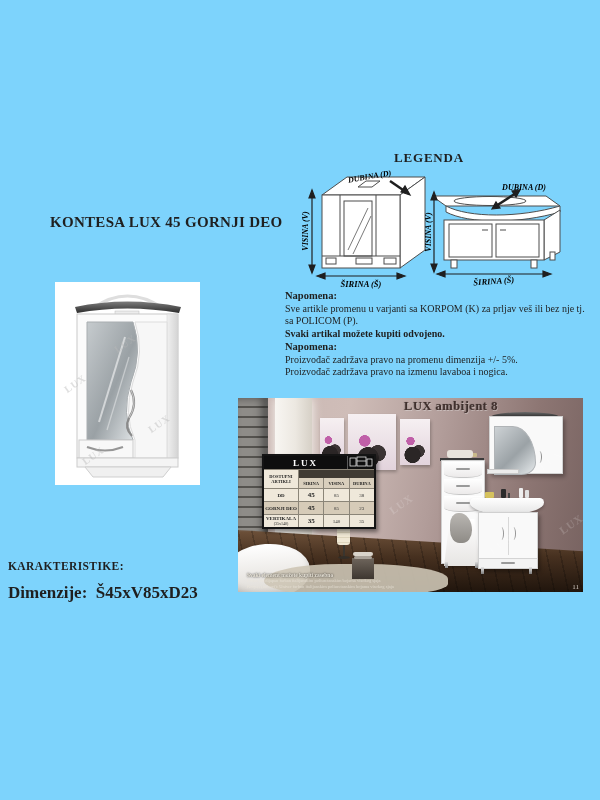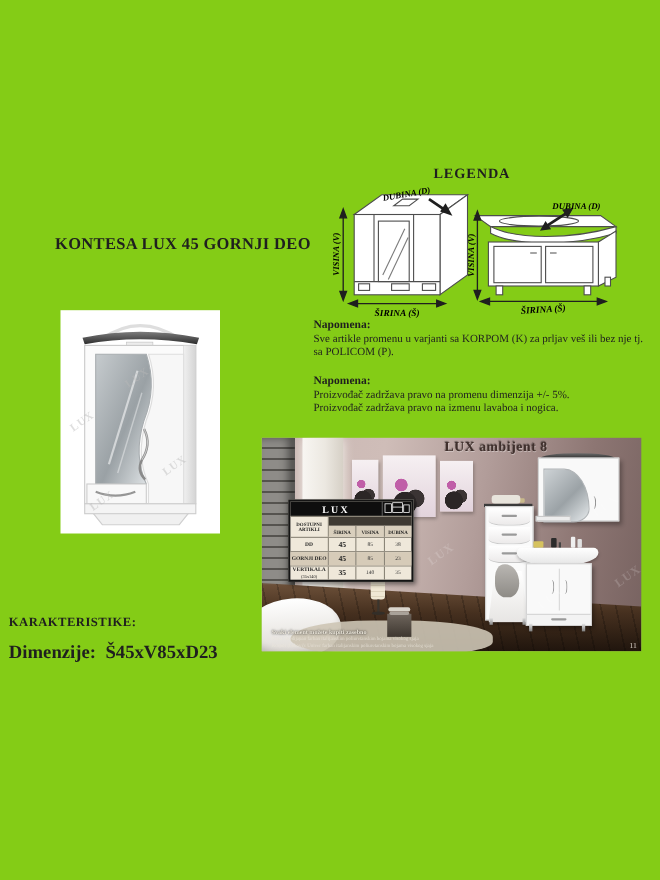--- a/index.html
+++ b/index.html
@@ -1,16 +1,16 @@
 <!DOCTYPE html>
 <html><head>
 <meta charset="utf-8">
 <style>
   html,body{margin:0;padding:0;background:#ffffff;}
-  .page{position:relative;width:600px;height:800px;background:#84cc16;overflow:hidden;
+  .page{position:relative;width:600px;height:800px;background:#7dd3fc;overflow:hidden;
         font-family:"Liberation Serif","DejaVu Serif",serif;color:#1f1f1f;}
   .abs{position:absolute;}
 
   
   .legend-heading{left:355px;top:150px;width:148px;text-align:center;
                   font-weight:bold;font-size:13px;letter-spacing:.8px;}
   .product-title{left:50px;top:214px;font-weight:bold;font-size:15px;letter-spacing:.3px;}
   .notes{left:285px;width:300px;font-size:10px;line-height:12.5px;}
   .notes .nh{font-weight:bold;font-size:10.5px;}
   .notes .bold{font-weight:bold;}
@@ -257,20 +257,21 @@
     <span class="wm" style="left:8px;top:96px;">LUX</span>
     <span class="wm" style="left:58px;top:56px;">LUX</span>
     <span class="wm" style="left:92px;top:136px;">LUX</span>
     <span class="wm" style="left:26px;top:168px;">LUX</span>
   </div>
 
   <div class="abs notes" style="top:290px;">
     <div class="nh">Napomena:</div>
     <div>Sve artikle promenu u varjanti sa KORPOM (K) za prljav veš ili bez nje tj.</div>
     <div>sa POLICOM (P).</div>
+    <div class="bold">Svaki artikal možete kupiti odvojeno.</div>
   </div>
 
   <div class="abs notes" style="top:341px;">
     <div class="nh">Napomena:</div>
     <div>Proizvođač zadržava pravo na promenu dimenzija +/- 5%.</div>
     <div>Proizvođač zadržava pravo na izmenu lavaboa i nogica.</div>
   </div>
 
   <div class="abs amb">
     <div class="amb-stone"></div>

